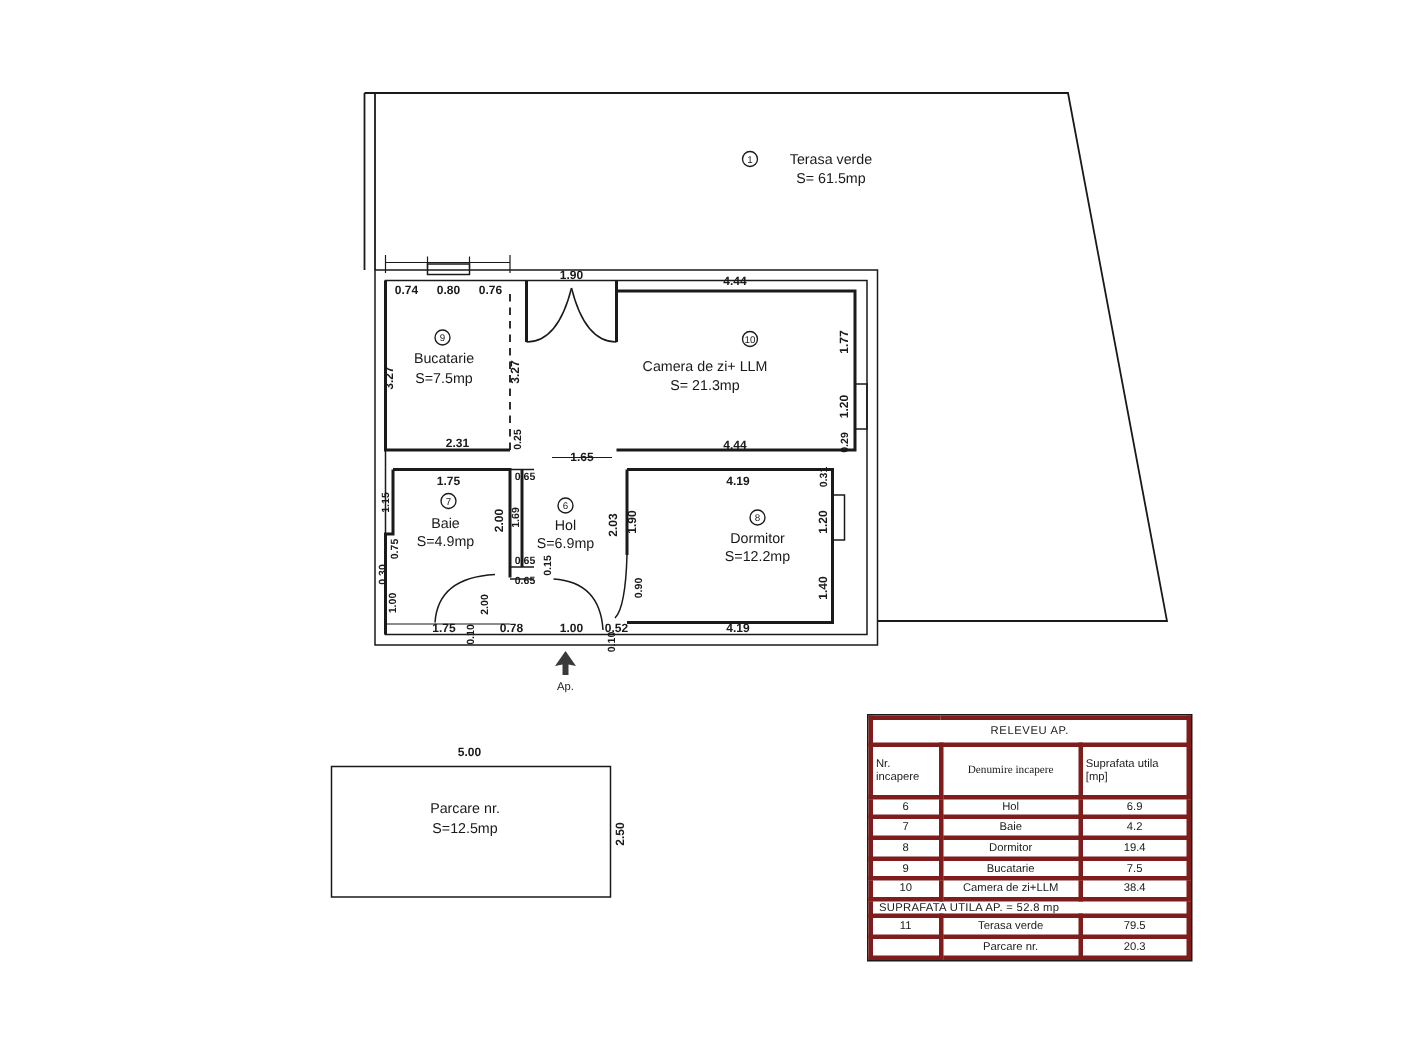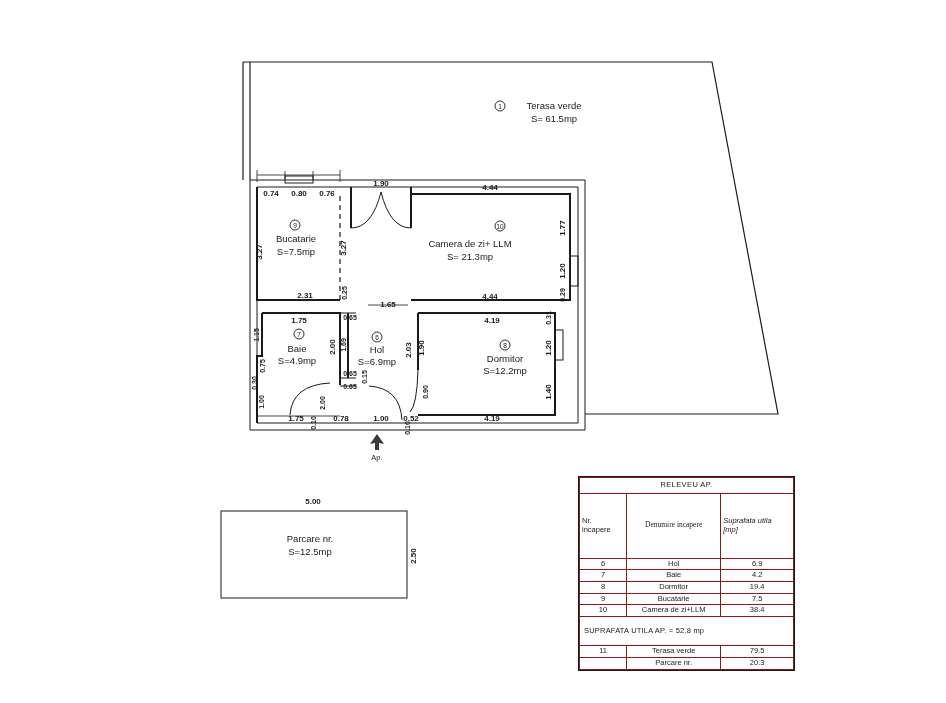--- a/index.html
+++ b/index.html
@@ -18,31 +18,31 @@
   .dimtext-sm{font-size:7px;font-weight:bold;fill:#1a1a1a;text-anchor:middle;}
   .marker-circle{fill:none;stroke:#1a1a1a;stroke-width:0.9;}
   .marker-num{font-size:6.5px;fill:#1a1a1a;text-anchor:middle;}
   .arrow{fill:#3a3a3a;}
   .aplabel{font-size:7.5px;fill:#1a1a1a;text-anchor:middle;}
 
   
   #releveu-table{position:absolute;left:578px;top:476px;width:215px;
         border:1.5px solid #1a1a1a;background:#fff;}
   #releveu-table table{border-collapse:collapse;width:100%;}
-  #releveu-table td{border:1px solid #7f1d1d;font-size:7.5px;padding:1px 2px;
+  #releveu-table td{border:3px solid #7f1d1d;font-size:7.5px;padding:1px 2px;
         text-align:center;vertical-align:middle;line-height:1.15;}
   .t-title{font-size:10px;text-align:center!important;padding:3px 2px!important;
         letter-spacing:.4px;}
-  .t-head{font-size:8px;text-align:center!important;padding:19px 2px!important;height:26px;}
+  .t-head{font-size:8px;text-align:center!important;padding:3px 2px!important;height:26px;}
   .t-head.lft{text-align:left!important;}
-  .t-sum{font-size:9px;text-align:left!important;padding:10px 4px!important;
+  .t-sum{font-size:9px;text-align:left!important;padding:0 4px!important;
         letter-spacing:.2px;}
   .col-nr{width:22%;}
   .col-name{width:44%;font-family:Liberation Serif, serif;}
-  .col-area{width:34%;font-style:italic;}
+  .col-area{width:34%;}
 </style>
 </head>
 <body>
 
 <div id="plan-root">
 <svg width="946" height="703" viewBox="0 0 946 703" xmlns="http://www.w3.org/2000/svg">
 
   <g>
     <path class="terrace-outline" d="M 243,62 L 712,62 L 778,414 L 585,414"></path>
     <path class="terrace-outline" d="M 243,62 L 243,180"></path>

